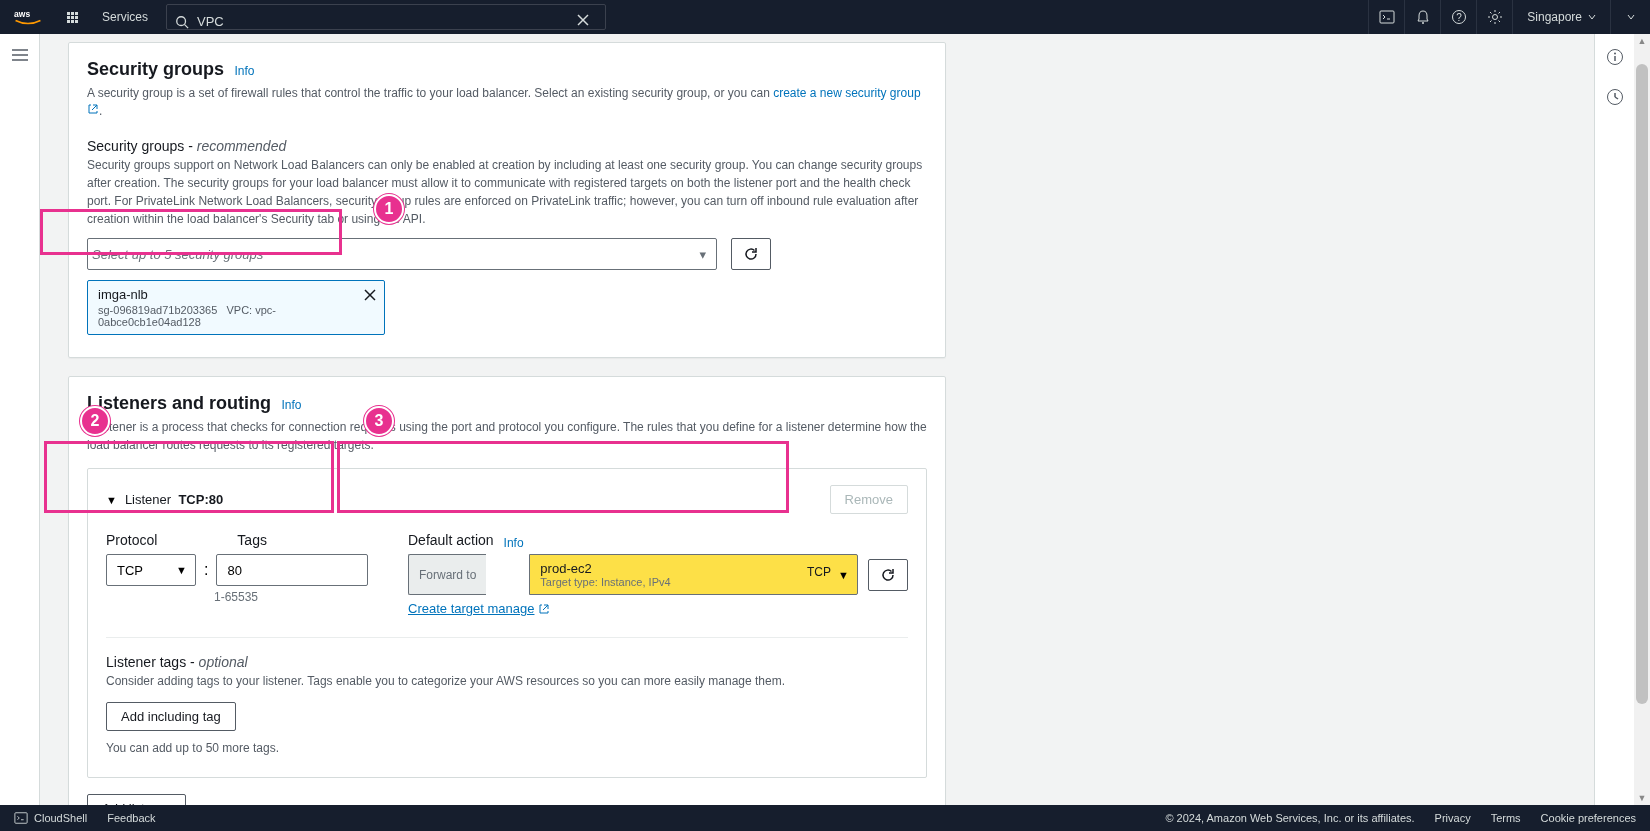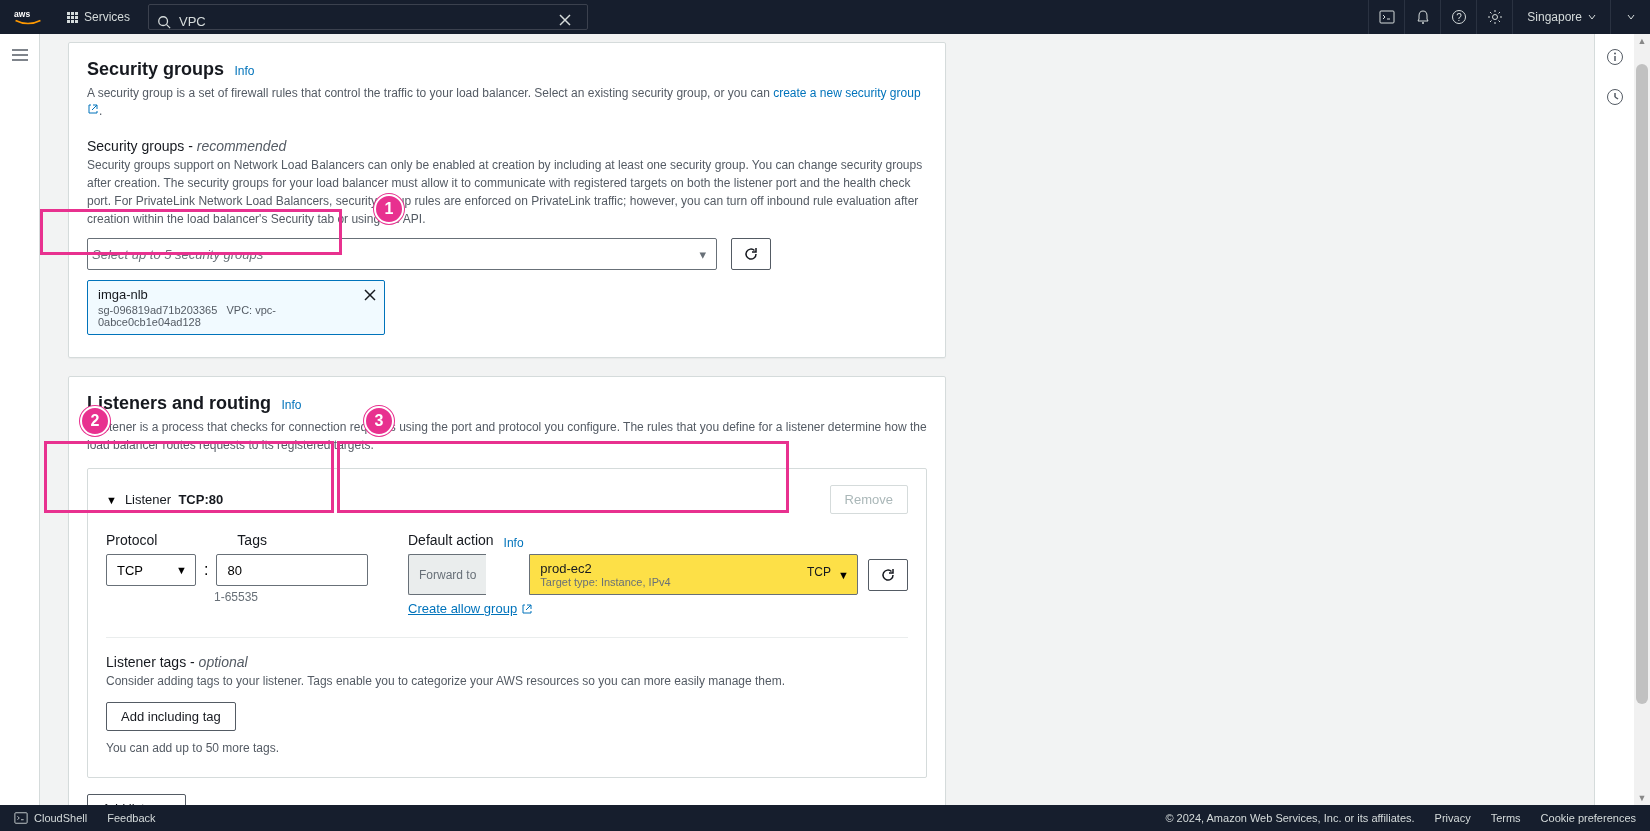--- a/index.html
+++ b/index.html
@@ -2,21 +2,21 @@
 <html><head>
 <meta charset="utf-8">
 <style>
 * { box-sizing: border-box; margin: 0; padding: 0; font-family: "Amazon Ember", "Helvetica Neue", Arial, sans-serif; }
 body { background: #f2f3f3; }
 
 
 .topnav { background: #161e2d; height: 34px; display: flex; align-items: center; color: #d5dbdb; font-size: 12px; }
 .aws-logo { width: 55px; display: flex; align-items: center; justify-content: center; height: 100%; }
 .aws-logo svg { width: 28px; }
-.services-btn { display: flex; align-items: center; gap: 6px; padding: 0 12px; height: 100%; cursor: pointer; }
+.services-btn { display: flex; align-items: center; gap: 24px; padding: 0 12px; height: 100%; cursor: pointer; }
 .services-btn .grid-icon { display: grid; grid-template-columns: repeat(3,3px); grid-template-rows: repeat(3,3px); gap: 1px; }
 .services-btn .grid-icon span { background: #d5dbdb; }
 .search-box { display: flex; align-items: flex-end; background: #161e2d; border: 1px solid #3b414e; border-radius: 2px; height: 26px; width: 440px; margin-left: 6px; }
 .search-box svg { margin: 0 8px; }
 .search-box input { background: transparent; border: none; color: #d5dbdb; flex: 1; outline: none; font-size: 13px; }
 .search-box .clear { margin: 0 8px; cursor: pointer; }
 .topnav-right { margin-left: auto; display: flex; align-items: center; height: 100%; }
 .topnav-right .icon-btn { width: 36px; height: 34px; display:flex; align-items:center; justify-content:center; cursor:pointer; border-left:1px solid #2a3241; }
 .region-sel { padding: 0 14px; height:100%; display:flex; align-items:center; gap:6px; cursor:pointer; border-left:1px solid #2a3241; font-size:12px;}
 .acct-sel { width: 40px; display:flex;align-items:center;justify-content:center;height:100%;border-left:1px solid #2a3241;cursor:pointer;}
@@ -280,21 +280,21 @@
                 </div>
               </div>
               <div class="refresh-btn">
                 <svg width="16" height="16" viewBox="0 0 16 16">
                     <path d="M13 8 A5 5 0 1 1 11.5 4.5" stroke="#16191f" fill="none" stroke-width="1.5"></path>
                     <path d="M13 2 L13 6 L9 6" stroke="#16191f" fill="none" stroke-width="1.5"></path>
                   </svg>
               </div>
             </div>
             <a class="link">
-                <span>Create allow group</span>
+                <span>Create target manage</span>
                 <svg class="ext-icon" viewBox="0 0 12 12">
                   <path d="M4 2 H2 V10 H10 V8" stroke="#0073bb" fill="none"></path>
                   <path d="M6 2 H10 V6" stroke="#0073bb" fill="none"></path>
                   <line x1="10" y1="2" x2="5" y2="7" stroke="#0073bb"></line>
                 </svg>
               </a>
           </div>
         </div>
 
         <div class="section-sep">

